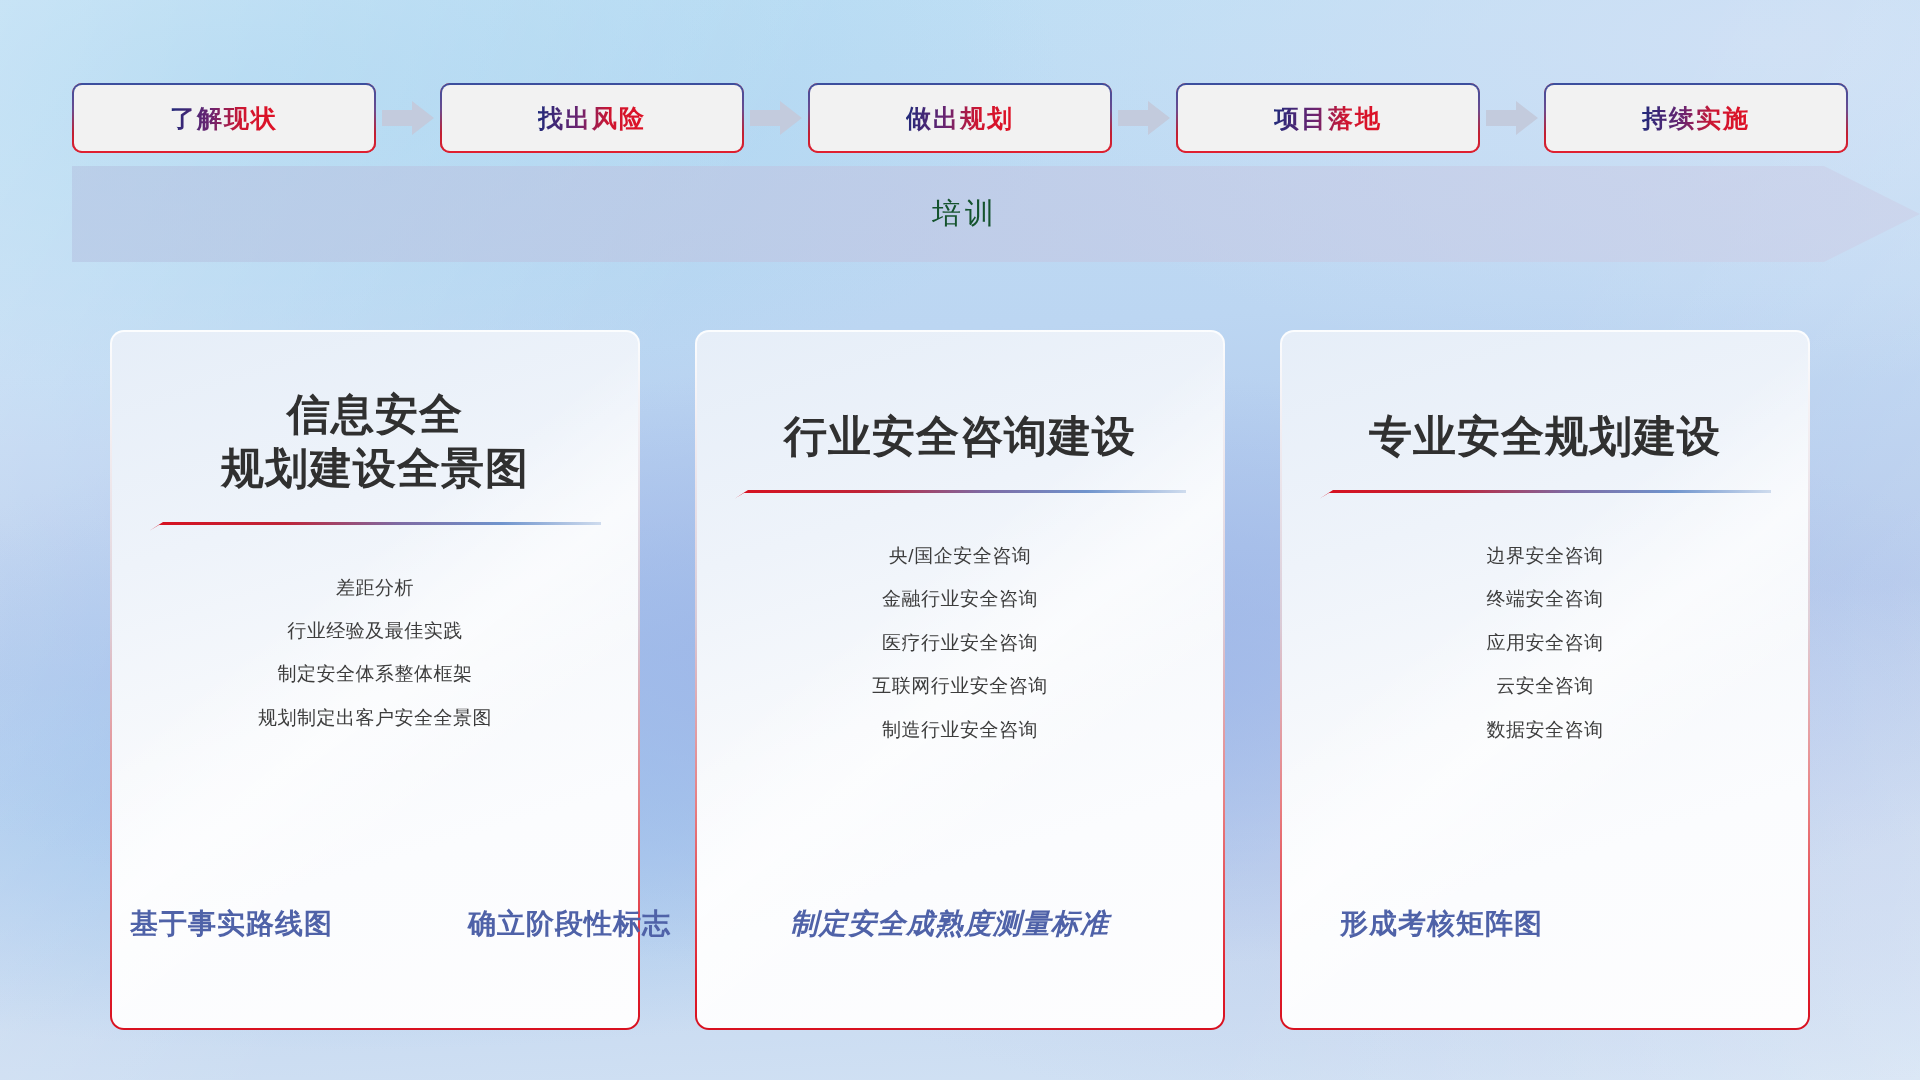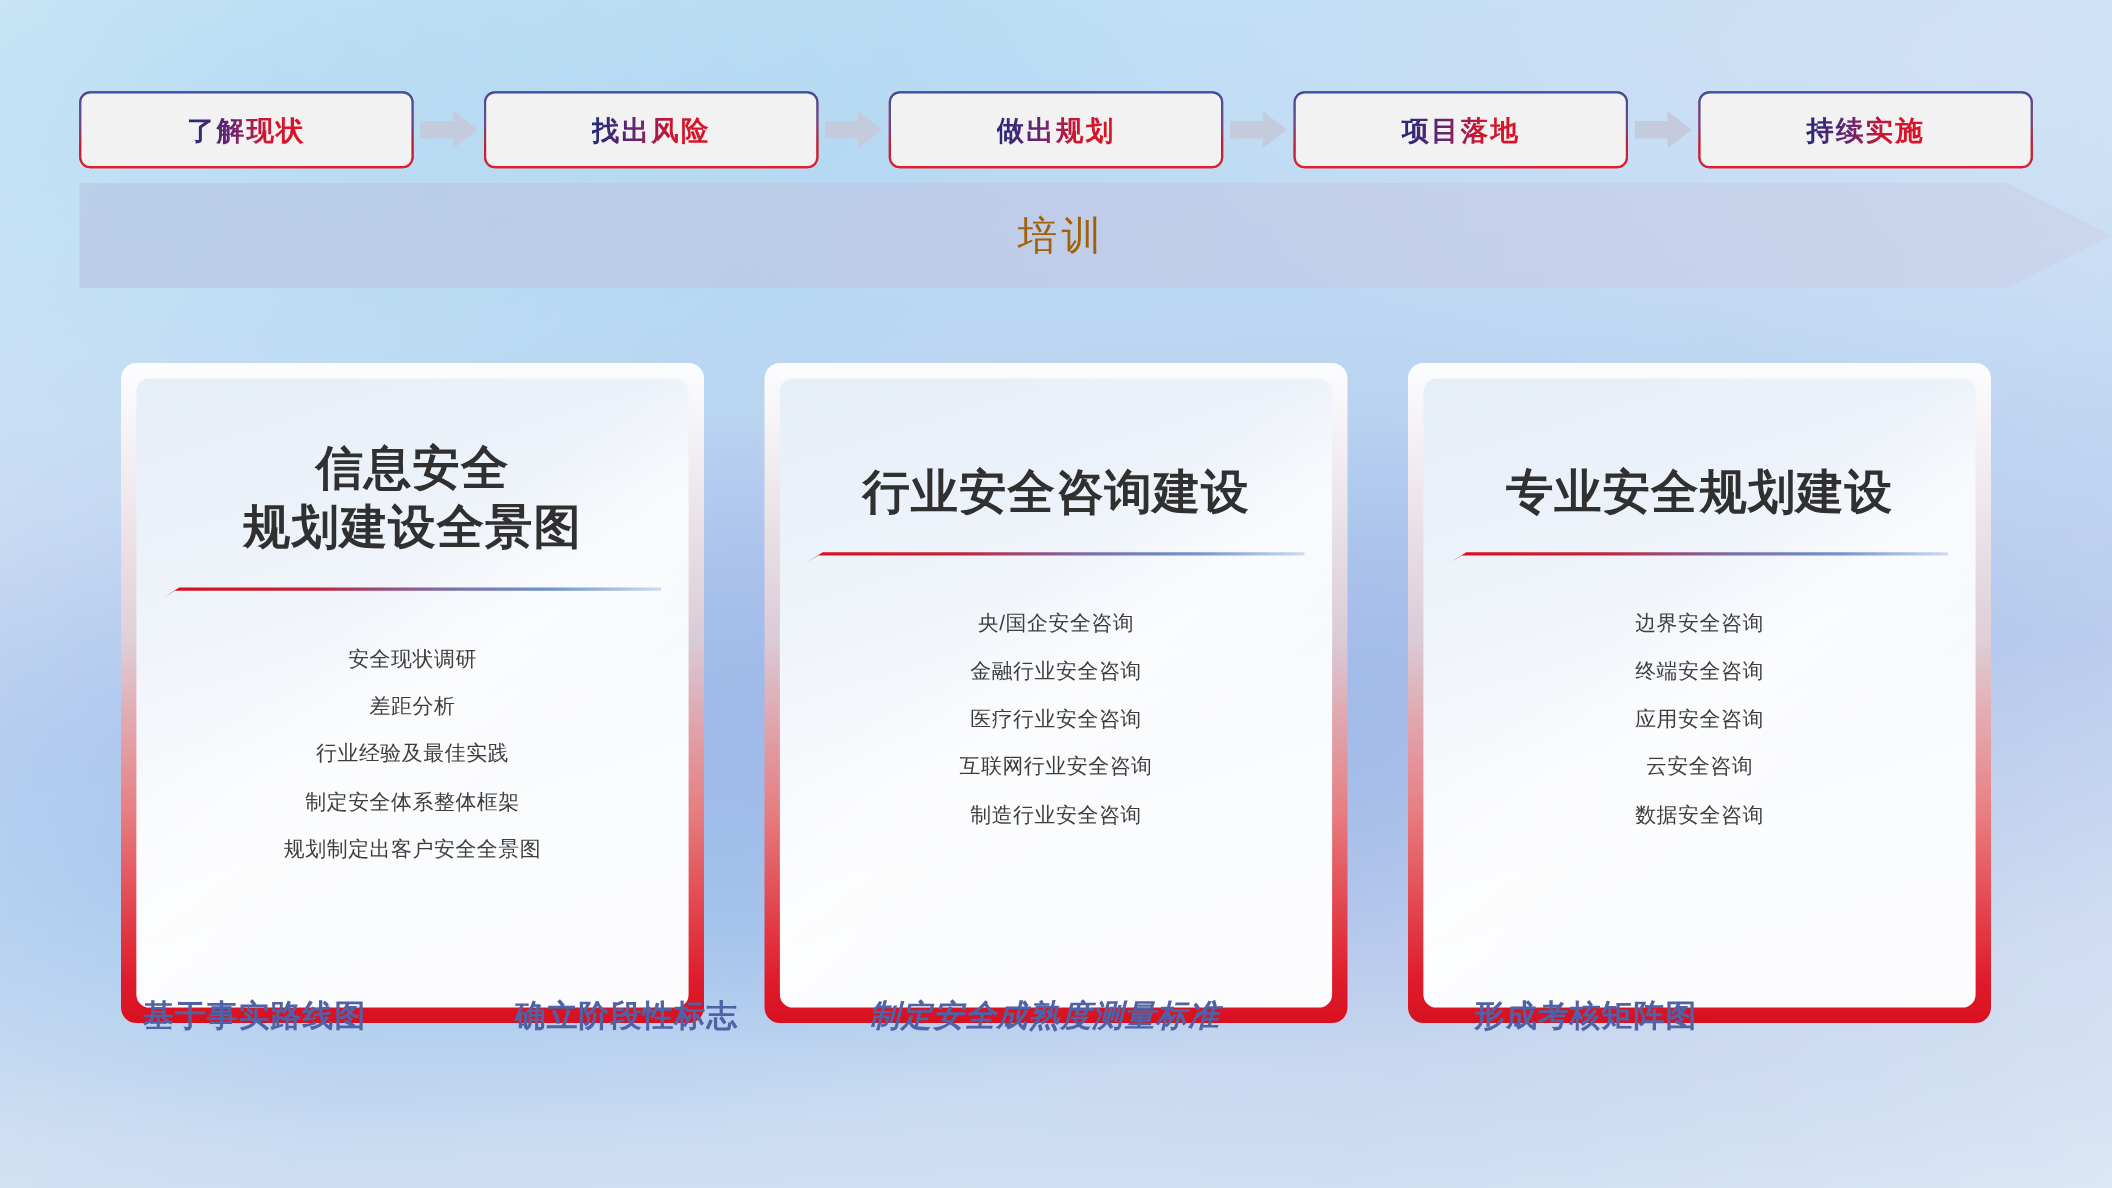--- a/index.html
+++ b/index.html
@@ -90,39 +90,39 @@
   }
   #banner-shape {
     position: absolute; inset: 0;
     background: linear-gradient(100deg, rgba(180,193,224,0.55) 0%, rgba(192,200,228,0.70) 45%, rgba(204,210,234,0.72) 100%);
     clip-path: polygon(0 0, calc(100% - 96px) 0, 100% 50%, calc(100% - 96px) 100%, 0 100%);
   }
   #banner-label {
     position: absolute;
     left: 0; right: 96px; top: 0; bottom: 0;
     display: flex; align-items: center; justify-content: center;
-    font-size: 36px; font-weight: 500;
-    color: #a16207;
+    font-size: 29px; font-weight: 500;
+    color: #14532d;
     letter-spacing: 4px;
     margin-left: 34px;
   }
 
   
   #cards {
     position: absolute;
     left: 110px; top: 330px;
     width: 1700px; height: 548px;
     display: flex;
     justify-content: space-between;
   }
   .card {
     position: relative;
-    width: 530px; height: 600px;
+    width: 530px; height: 700px;
     border-radius: 14px;
-    padding: 14px;
+    padding: 2px;
     background: linear-gradient(180deg,
         rgba(255,255,255,0.95) 0%,
         rgba(236,208,208,0.75) 42%,
         rgba(236,120,120,0.92) 68%,
         #df1d2c 93%,
         #d8101f 100%);
   }
   .card-inner {
     position: relative;
     width: 100%; height: 100%;
@@ -277,21 +277,20 @@
                 <stop offset="0.30" stop-color="#bf2438"></stop>
                 <stop offset="0.55" stop-color="#7e6aa3"></stop>
                 <stop offset="0.78" stop-color="#6f94cd"></stop>
                 <stop offset="1" stop-color="#cfdcee"></stop>
               </linearGradient>
             </defs>
             <path d="M0 11 L14 2 H452 L452 5 H10 Z" fill="url(#ac0)"></path>
           </svg>
         </div>
         <ul class="card-list">
-          <li>安全现状调研</li>
           <li>差距分析</li>
           <li>行业经验及最佳实践</li>
           <li>制定安全体系整体框架</li>
           <li>规划制定出客户安全全景图</li>
         </ul>
       </div>
     </div>
 
     <div class="card">
       <div class="card-inner">

